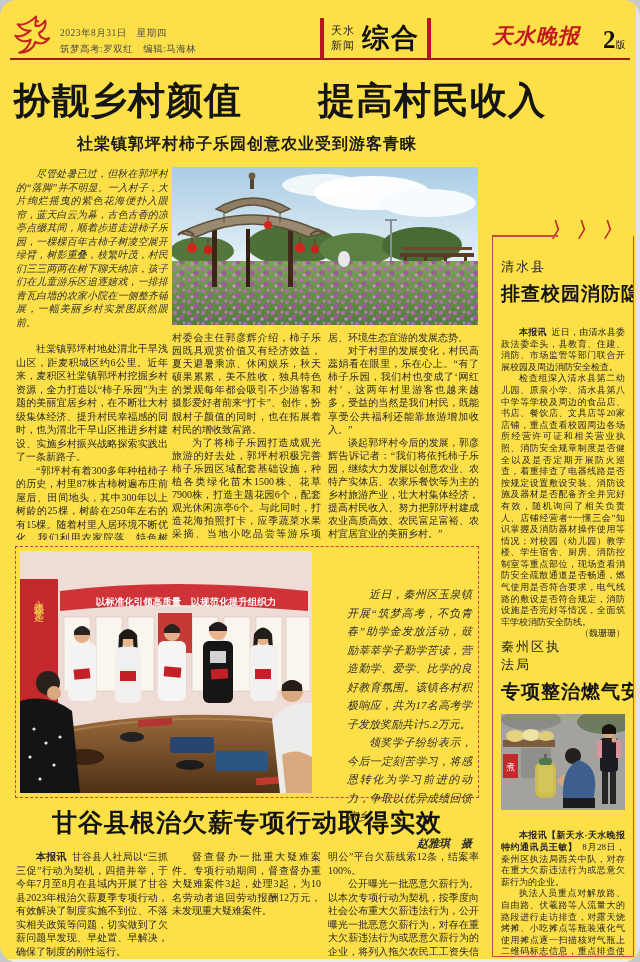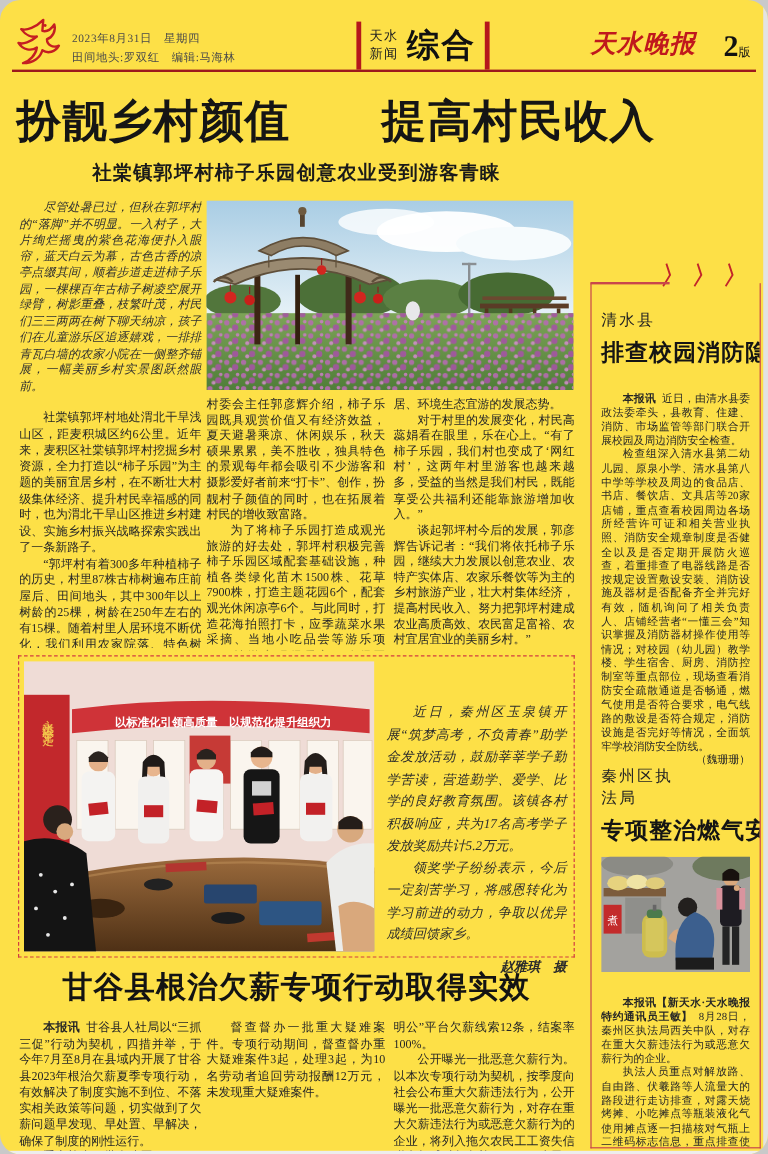--- a/index.html
+++ b/index.html
@@ -4,21 +4,21 @@
 <style>
   * { margin:0; padding:0; box-sizing:border-box; }
   body { background:#c9c9c9; font-family:"Liberation Serif", serif; }
   .page { position:relative; width:640px; height:962px; background:#fde047; overflow:hidden;border-radius:17px; }
   .edge-r { position:absolute; right:0; top:0; width:4px; height:962px; background:#e3e3e3; }
   .edge-b { position:absolute; left:0; bottom:0; width:640px; height:3px; background:#ededed; }
 
   
   .brand-logo { position:absolute; left:10px; top:12px; width:46px; height:46px; }
   .date-block { position:absolute; left:60px; top:25px; font-size:9.5px; color:#4a4a4a; line-height:16px; letter-spacing:.5px; }
-  .section-box { position:absolute; left:297px; top:18px; display:flex; align-items:center; gap:7px; }
+  .section-box { position:absolute; left:320px; top:18px; display:flex; align-items:center; gap:7px; }
   .vbar { width:4px; height:40px; background:#b5171c; }
   .section-stack { font-size:11px; line-height:15px; color:#222; letter-spacing:1px; }
   .section-main { font-size:27px; font-weight:bold; color:#111; font-family:"Liberation Serif", serif; letter-spacing:2px; }
   .masthead { position:absolute; left:492px; top:22px; width:110px; font-size:21px; font-weight:bold; font-style:italic; color:#c0181d; letter-spacing:1px; font-family:"Liberation Serif", serif; white-space:nowrap; }
   .edition { position:absolute; left:603px; top:26px; color:#111; }
   .edition .num { font-size:25px; font-weight:bold; font-family:"Liberation Serif", serif; }
   .edition .lab { font-size:10px; }
   .header-rule { position:absolute; left:10px; top:58px; width:620px; height:2px; background:#9c191d; }
 
   
@@ -34,21 +34,21 @@
   .col3 { left:328px; top:331px; width:151px; height:211px; line-height:13.1px; }
   .lead-label { font-weight:bold; margin-right:5px; }
   .credit-inline { float:right; font-weight:normal; }
 
   .main-photo { position:absolute; left:172px; top:167px; width:306px; height:158px; }
 
   
   .award-block { position:absolute; left:15px; top:546px; width:464px; height:252px; border:1px dashed #d23d41; }
   .award-photo { position:absolute; left:4px; top:4px; width:292px; height:242px; }
   .award-caption { position:absolute; left:306px; top:38px; width:150px; font-size:11px; line-height:18.5px; font-style:italic; color:#2c2c2c; text-align:justify; }
-  .award-caption p { text-indent:2em; }
+  .award-caption p { text-indent:2em;margin-left:25px; }
   .award-credit { text-align:right; font-weight:bold; font-style:italic; margin-top:8px; text-indent:0 !important; }
 
   
   .bottom-headline { position:absolute; left:14px; top:806px; width:466px; text-align:center; font-size:25px; font-weight:bold; color:#131313; font-family:"Liberation Sans", sans-serif; letter-spacing:1px; white-space:nowrap; }
   .bcol1 { left:16px; top:850px; width:152px; height:112px; }
   .bcol2 { left:172px; top:850px; width:149px; height:112px; }
   .bcol3 { left:328px; top:850px; width:151px; height:112px; }
 
   
   .sb-arrows { position:absolute; left:551px; top:216px; color:#c2252a; font-size:21px; font-weight:bold; letter-spacing:5px; transform:skewX(-8deg); }
@@ -65,21 +65,21 @@
 
 <div class="page">
 
   <svg class="brand-logo" viewBox="0 0 60 60">
     <path d="M34 6 C26 14 16 18 10 16 C15 23 22 25 27 24 C20 30 12 33 7 31 C12 39 21 40 27 36 C26 44 19 51 12 53 C23 53 31 47 33 39 C39 43 47 41 51 34 C44 37 38 33 38 27 C44 25 48 18 46 11 C42 17 37 19 33 18 Z" fill="none" stroke="#c41e22" stroke-width="2.6" stroke-linejoin="round"></path>
     <circle cx="36" cy="12" r="1.6" fill="#c41e22"></circle>
   </svg>
 
   <div class="date-block">
     <div>2023年8月31日　星期四</div>
-    <div>田间地头:罗双红　编辑:马海林</div>
+    <div>筑梦高考:罗双红　编辑:马海林</div>
   </div>
 
   <div class="section-box">
     <div class="vbar"></div>
     <div class="section-stack">
       <div>天水</div>
       <div>新闻</div>
     </div>
     <div class="section-main">综合</div>
     <div class="vbar"></div>

